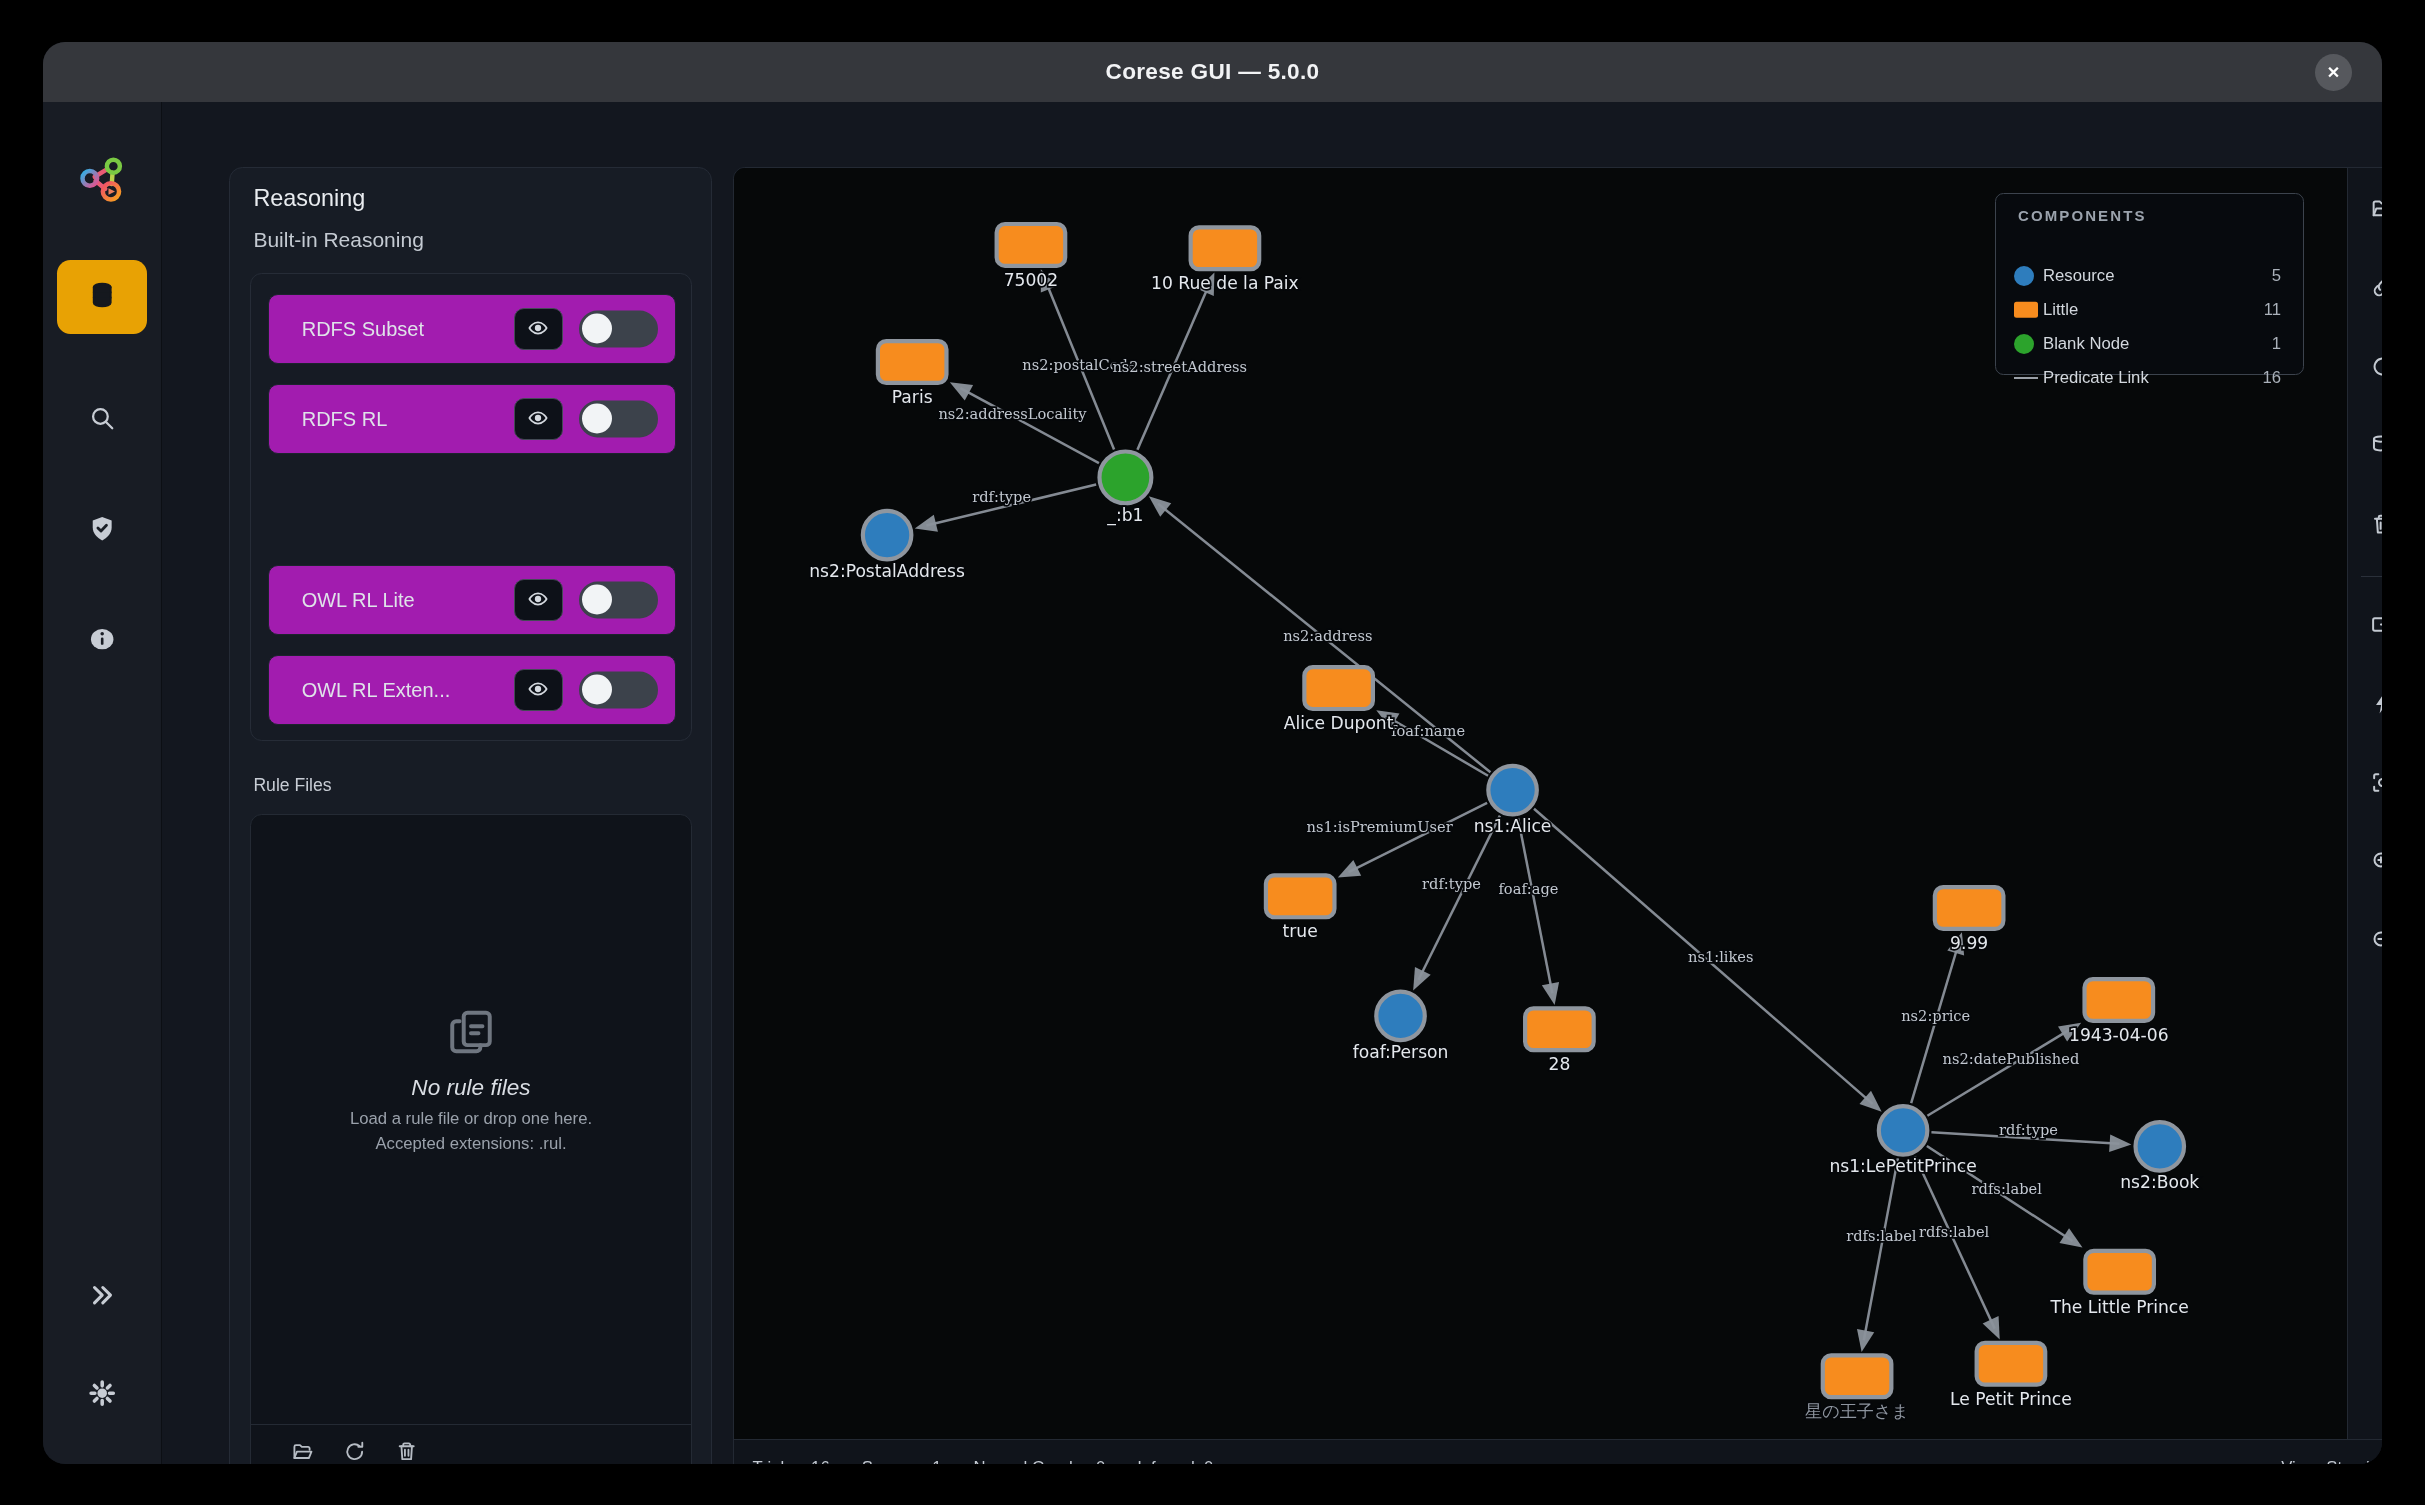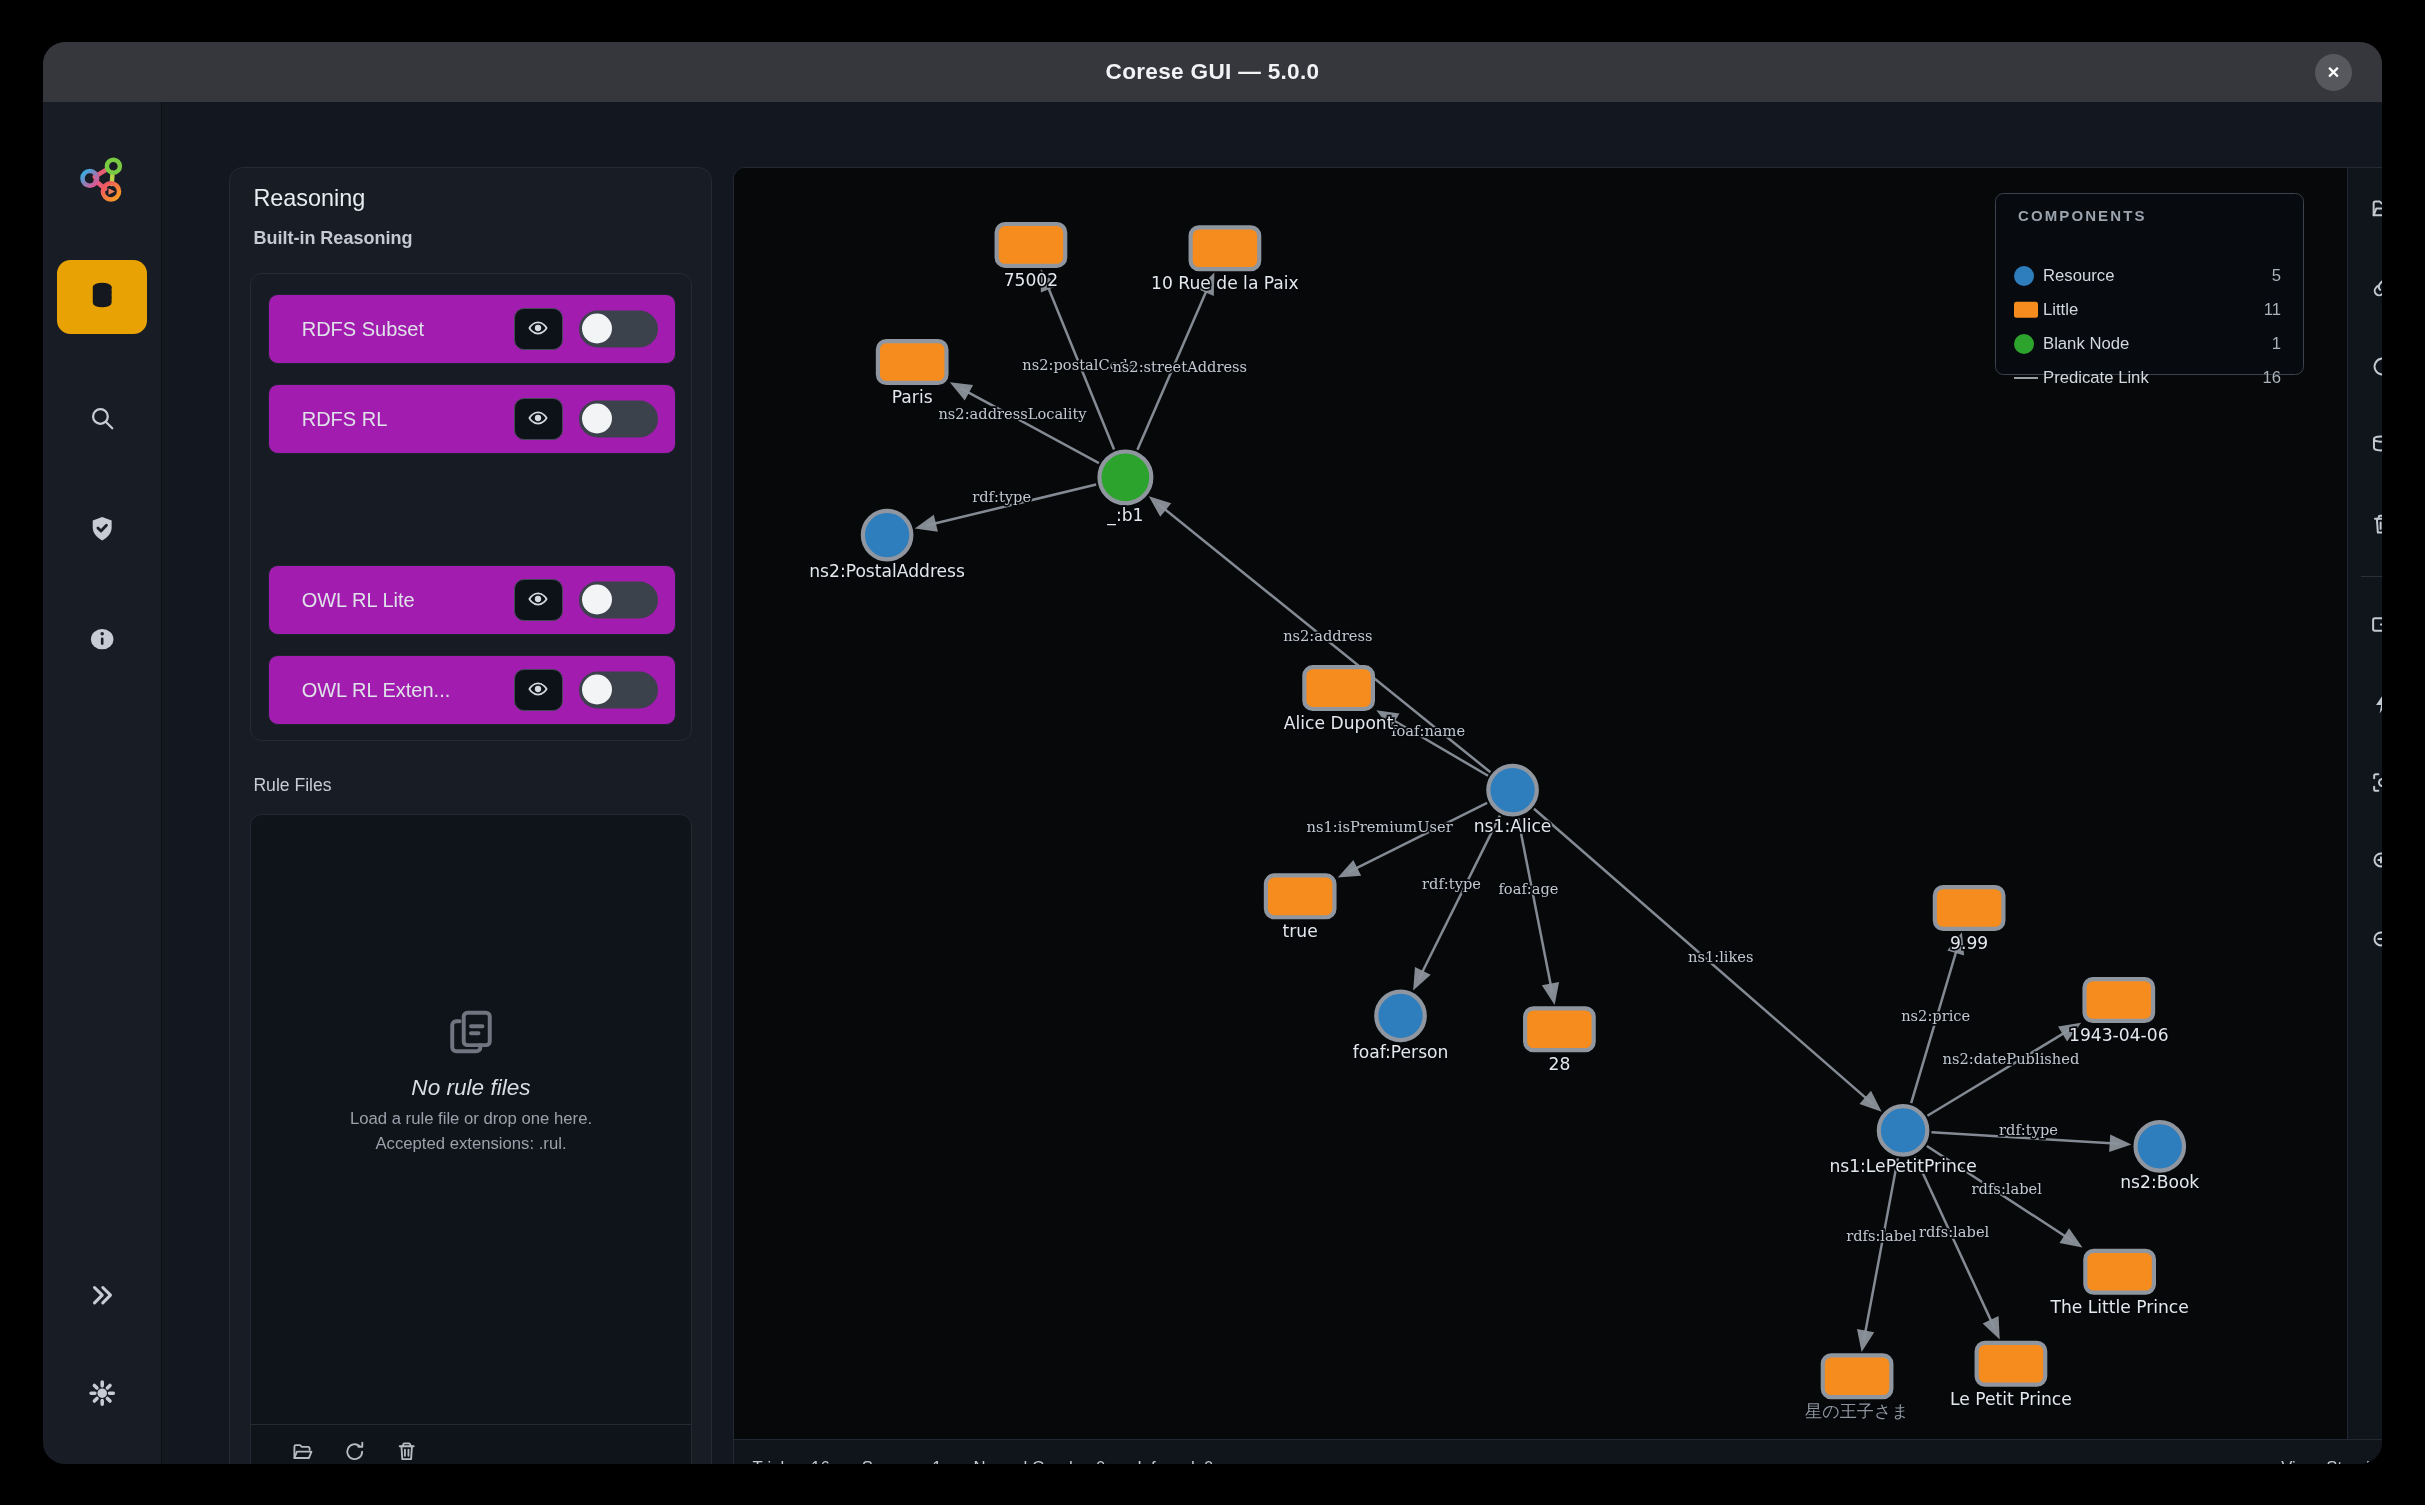--- a/index.html
+++ b/index.html
@@ -16,21 +16,21 @@
   #rail{position:absolute;left:0;top:60px;width:118px;height:1362px;background:#181c24;border-right:1.7px solid #0c0f14;display:flex;flex-direction:column;align-items:center;}
   .rail-icon{width:54px;height:54px;display:flex;align-items:center;justify-content:center;color:#c7ccd4;}
   .rail-btn{cursor:pointer;}
   #rail-db-btn{width:90px;height:74px;border-radius:13.4px;background:#e8a204;display:flex;align-items:center;justify-content:center;color:#15181e;cursor:pointer;}
   .rail-svg{width:28.4px;height:28.4px;}
   #rail-logo svg{width:52px;height:52px;}
 
   
   #reasoning-panel{position:absolute;left:186px;top:125px;width:483px;height:1330px;background:#171c25;border:0.8px solid #252b36;border-radius:13.4px;box-sizing:border-box;}
   #reasoning-title{position:absolute;left:23.4px;top:16.7px;color:#e9ecf0;font-size:23.4px;font-weight:500;}
-  #builtin-title{position:absolute;left:23.4px;top:60px;color:#c4cad2;font-size:18px;font-weight:bold;}
+  #builtin-title{position:absolute;left:23.4px;top:60px;color:#c4cad2;font-size:21px;}
   #builtin-box{position:absolute;left:20px;top:105px;width:442px;height:468px;background:#161b24;border:0.8px solid #262c37;border-radius:11.7px;box-sizing:border-box;}
   .rule-row{position:absolute;left:16.7px;width:408px;height:70px;background:#a21caf;border:0.8px solid #1d232e;border-radius:10px;box-sizing:border-box;}
   .rule-row-label{position:absolute;left:33px;top:50%;transform:translateY(-50%);color:#dfe3e9;font-size:20px;}
   .eye-btn{position:absolute;right:112px;top:50%;transform:translateY(-50%);width:49px;height:42px;border:1.7px solid #434a55;border-radius:10px;background:#0d1118;display:flex;align-items:center;justify-content:center;color:#d5dae0;cursor:pointer;box-sizing:border-box;}
   .eye-btn svg{width:22px;height:22px;}
   .toggle{position:absolute;right:16.7px;top:50%;transform:translateY(-50%);width:79px;height:37px;border-radius:18.4px;background:#3c424b;cursor:pointer;}
   .toggle .knob{position:absolute;left:3.3px;top:3.3px;width:30px;height:30px;border-radius:50%;background:#f2f4f6;}
 
   #rulefiles-title{position:absolute;left:23.4px;top:607px;color:#c8cdd5;font-size:17.6px;}
   #rulefiles-box{position:absolute;left:20px;top:646px;width:442px;height:666px;background:#0f131a;border:0.8px solid #242a34;border-radius:11.7px;box-sizing:border-box;}

